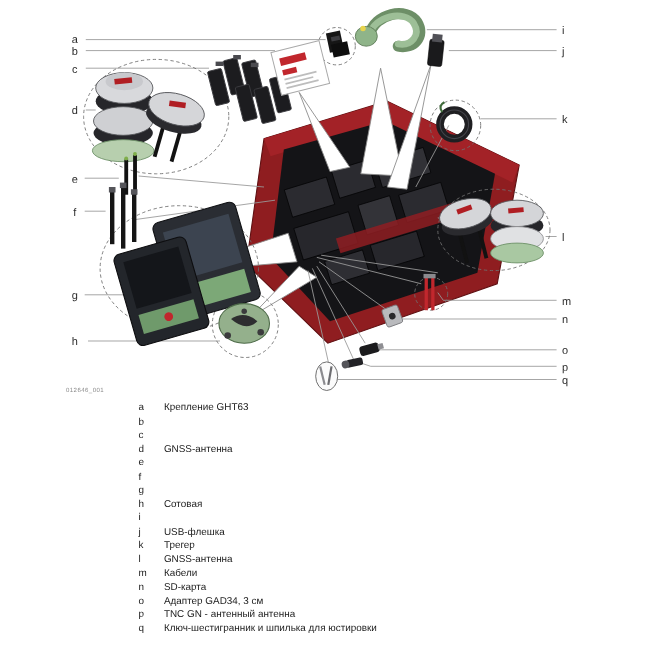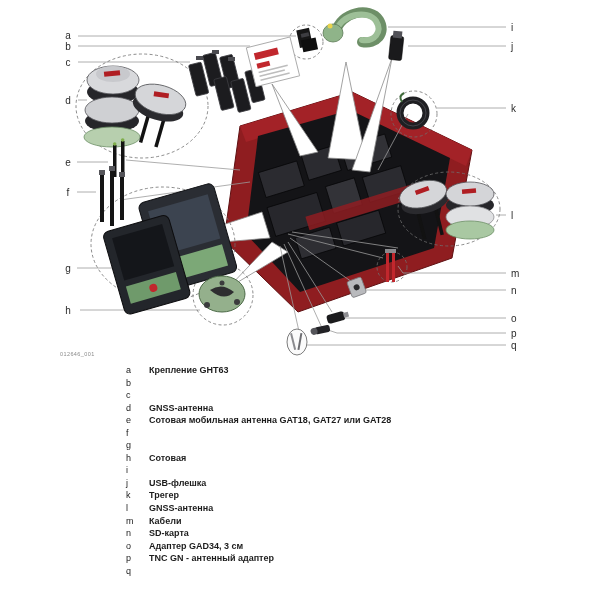--- a/index.html
+++ b/index.html
@@ -9,21 +9,21 @@
     position:relative;overflow:hidden;
   }
   .page{position:absolute;inset:0;background:#ffffff;}
   svg{position:absolute;left:0;top:0;}
   .legend{
     position:absolute;left:126px;top:364px;width:352px;
     font-size:9px;line-height:12.55px;color:#1c1c1c;
   }
   .legend-row{display:flex;}
   .legend-letter{width:23px;flex:0 0 23px;color:#1c1c1c;}
-  .legend-text{max-width:295px;font-weight:bold;}
+  .legend-text{max-width:295px;}
 </style>
 </head>
 <body>
 
 <div class="page">
 
 <svg width="600" height="362" viewBox="0 0 600 362">
 
   <text x="345" y="195" transform="rotate(-33 345 195)" text-anchor="middle" font-size="30" letter-spacing="3" fill="#8d8d8d" opacity="0.32">rus.com.ru</text>
 
@@ -276,21 +276,20 @@
       </div>
   <div class="legend-row">
         <span class="legend-letter">c</span>
       </div>
   <div class="legend-row">
         <span class="legend-letter">d</span>
         <span class="legend-text">GNSS-антенна</span>
       </div>
   <div class="legend-row">
         <span class="legend-letter">e</span>
-        <span class="legend-text">Сотовая мобильная антенна GAT18, GAT27 или GAT28</span>
       </div>
   <div class="legend-row">
         <span class="legend-letter">f</span>
       </div>
   <div class="legend-row">
         <span class="legend-letter">g</span>
       </div>
   <div class="legend-row">
         <span class="legend-letter">h</span>
         <span class="legend-text">Сотовая</span>
@@ -317,20 +316,21 @@
   <div class="legend-row">
         <span class="legend-letter">n</span>
         <span class="legend-text">SD-карта</span>
       </div>
   <div class="legend-row">
         <span class="legend-letter">o</span>
         <span class="legend-text">Адаптер GAD34, 3 см</span>
       </div>
   <div class="legend-row">
         <span class="legend-letter">p</span>
-        <span class="legend-text">TNC GN - антенный адаптер</span>
+        <span class="legend-text">TNC GN - антенный антенна</span>
       </div>
   <div class="legend-row">
         <span class="legend-letter">q</span>
+        <span class="legend-text">Ключ-шестигранник и шпилька для юстировки</span>
       </div>
 </div>
 
 </div>
 
 </body></html>

